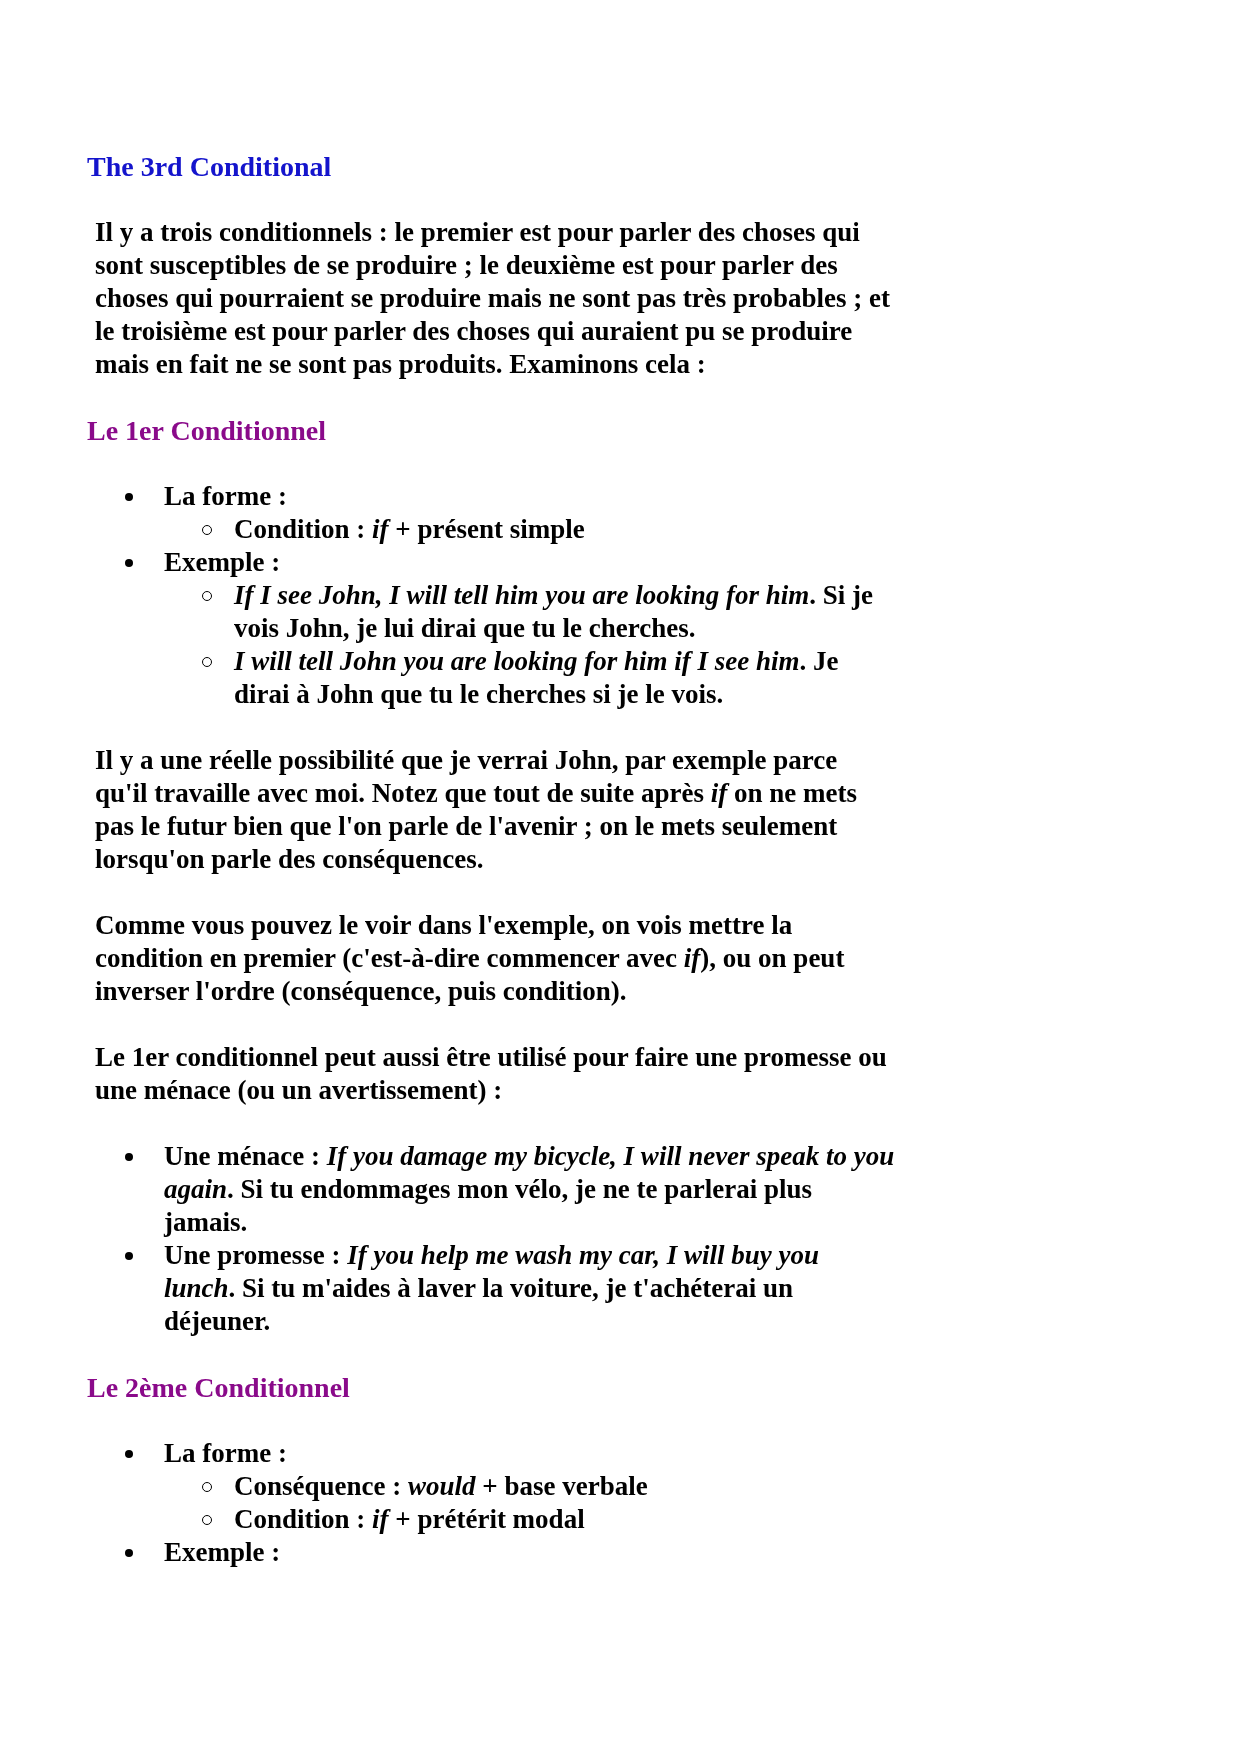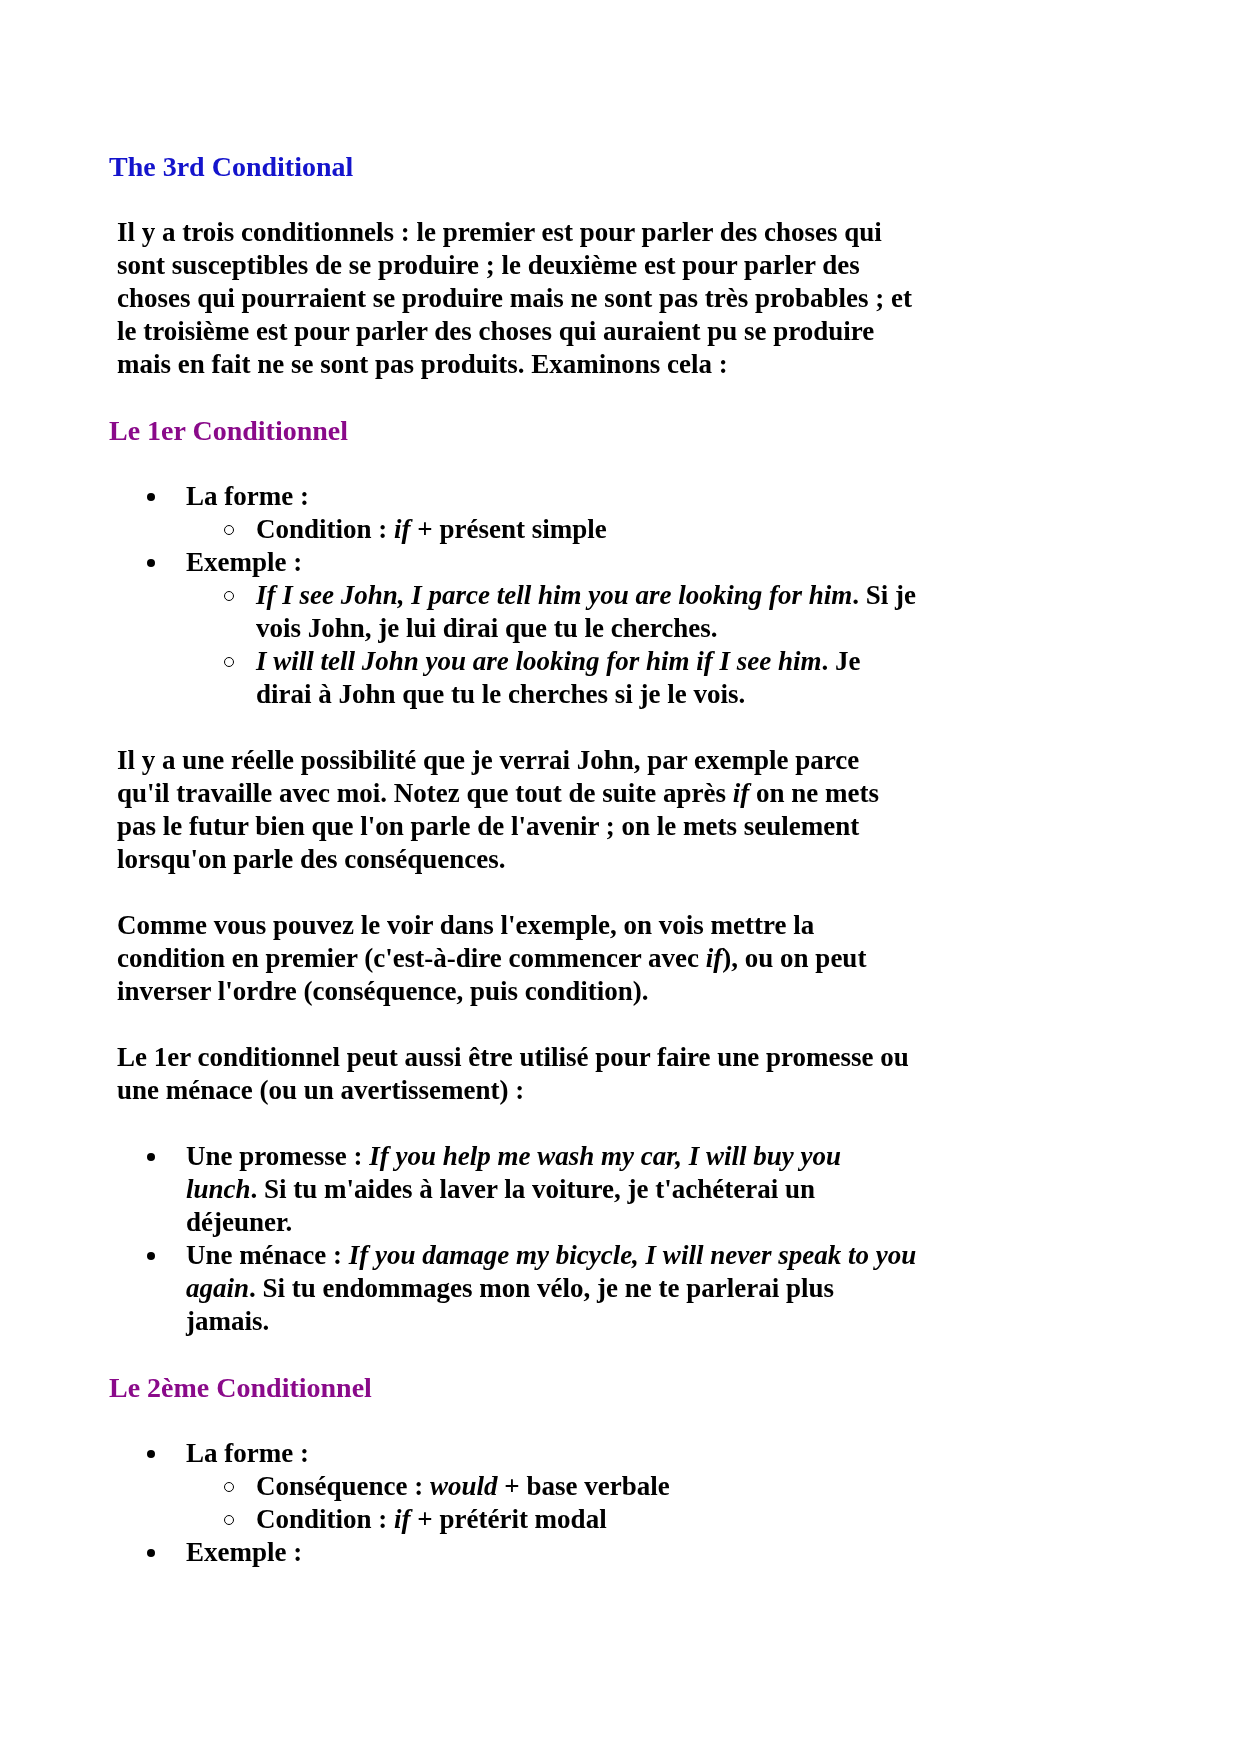--- a/index.html
+++ b/index.html
@@ -7,21 +7,21 @@
     position: relative;
     width: 1240px;
     height: 1754px;
     background: var(--bg, #ffffff);
     font-family: "Liberation Serif", "DejaVu Serif", serif;
     font-weight: 700;
     font-size: 27px;
     line-height: 33px;
     color: var(--body, #000000);
     box-sizing: border-box;
-    padding: 150px 70px 0 109px;
+    padding: 150px 70px 0 87px;
     overflow: hidden;
   }
   .title {
     color: var(--title, #1414cc);
     font-size: 28px;
     margin: 0 0 33px 0;
   }
   .heading {
     color: var(--heading, #8a0a8a);
     font-size: 28px;
@@ -52,29 +52,29 @@
 <body>
 
 <div class="page">
     <div class="title"><span>The 3rd Conditional</span></div>
     <div class="para"><span>Il y a trois conditionnels : le premier est pour parler des choses qui</span><br><span>sont susceptibles de se produire ; le deuxième est pour parler des</span><br><span>choses qui pourraient se produire mais ne sont pas très probables ; et</span><br><span>le troisième est pour parler des choses qui auraient pu se produire</span><br><span>mais en fait ne se sont pas produits. Examinons cela :</span></div>
     <div class="heading"><span>Le 1er Conditionnel</span></div>
     <div class="list">
       <div class="li li1"><span class="marker m1"></span><span class="txt"><span>La forme :</span></span></div>
       <div class="li li2"><span class="marker m2"></span><span class="txt"><span>Condition : </span><i>if</i><span> + présent simple</span></span></div>
       <div class="li li1"><span class="marker m1"></span><span class="txt"><span>Exemple :</span></span></div>
-      <div class="li li2"><span class="marker m2"></span><span class="txt"><i>If I see John, I parce tell him you are looking for him</i><span>. Si je</span><br><span>vois John, je lui dirai que tu le cherches.</span></span></div>
+      <div class="li li2"><span class="marker m2"></span><span class="txt"><i>If I see John, I will tell him you are looking for him</i><span>. Si je</span><br><span>vois John, je lui dirai que tu le cherches.</span></span></div>
       <div class="li li2"><span class="marker m2"></span><span class="txt"><i>I will tell John you are looking for him if I see him</i><span>. Je</span><br><span>dirai à John que tu le cherches si je le vois.</span></span></div>
     </div>
     <div class="para"><span>Il y a une réelle possibilité que je verrai John, par exemple parce</span><br><span>qu'il travaille avec moi. Notez que tout de suite après </span><i>if</i><span> on ne mets</span><br><span>pas le futur bien que l'on parle de l'avenir ; on le mets seulement</span><br><span>lorsqu'on parle des conséquences.</span></div>
     <div class="para"><span>Comme vous pouvez le voir dans l'exemple, on vois mettre la</span><br><span>condition en premier (c'est-à-dire commencer avec </span><i>if</i><span>), ou on peut</span><br><span>inverser l'ordre (conséquence, puis condition).</span></div>
     <div class="para"><span>Le 1er conditionnel peut aussi être utilisé pour faire une promesse ou</span><br><span>une ménace (ou un avertissement) :</span></div>
     <div class="list">
+      <div class="li li1"><span class="marker m1"></span><span class="txt"><span>Une ménace : </span><i>If you damage my bicycle, I will never speak to you</i><br><i>again</i><span>. Si tu endommages mon vélo, je ne te parlerai plus</span><br><span>jamais.</span></span></div>
       <div class="li li1"><span class="marker m1"></span><span class="txt"><span>Une promesse : </span><i>If you help me wash my car, I will buy you</i><br><i>lunch</i><span>. Si tu m'aides à laver la voiture, je t'achéterai un</span><br><span>déjeuner.</span></span></div>
-      <div class="li li1"><span class="marker m1"></span><span class="txt"><span>Une ménace : </span><i>If you damage my bicycle, I will never speak to you</i><br><i>again</i><span>. Si tu endommages mon vélo, je ne te parlerai plus</span><br><span>jamais.</span></span></div>
     </div>
     <div class="heading"><span>Le 2ème Conditionnel</span></div>
     <div class="list">
       <div class="li li1"><span class="marker m1"></span><span class="txt"><span>La forme :</span></span></div>
       <div class="li li2"><span class="marker m2"></span><span class="txt"><span>Conséquence : </span><i>would</i><span> + base verbale</span></span></div>
       <div class="li li2"><span class="marker m2"></span><span class="txt"><span>Condition : </span><i>if</i><span> + prétérit modal</span></span></div>
       <div class="li li1"><span class="marker m1"></span><span class="txt"><span>Exemple :</span></span></div>
     </div>
   </div>
 

